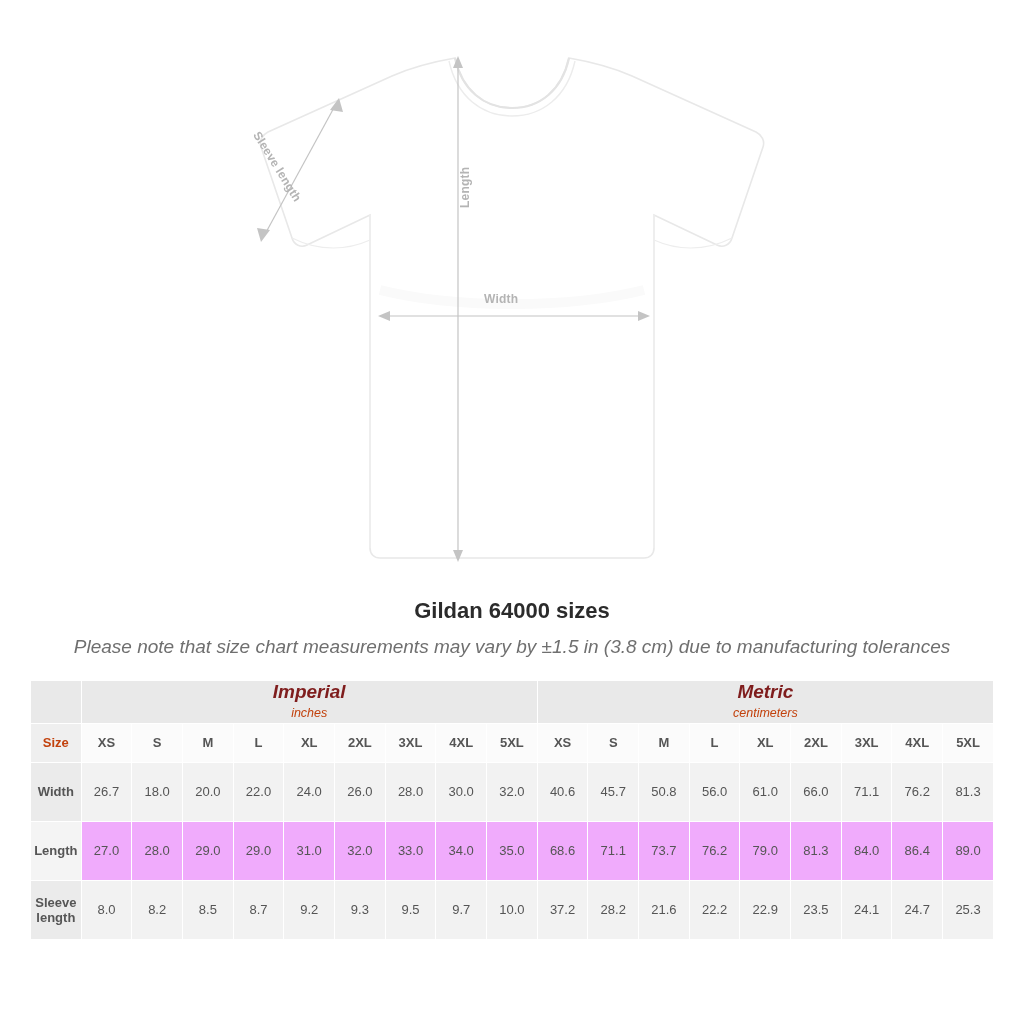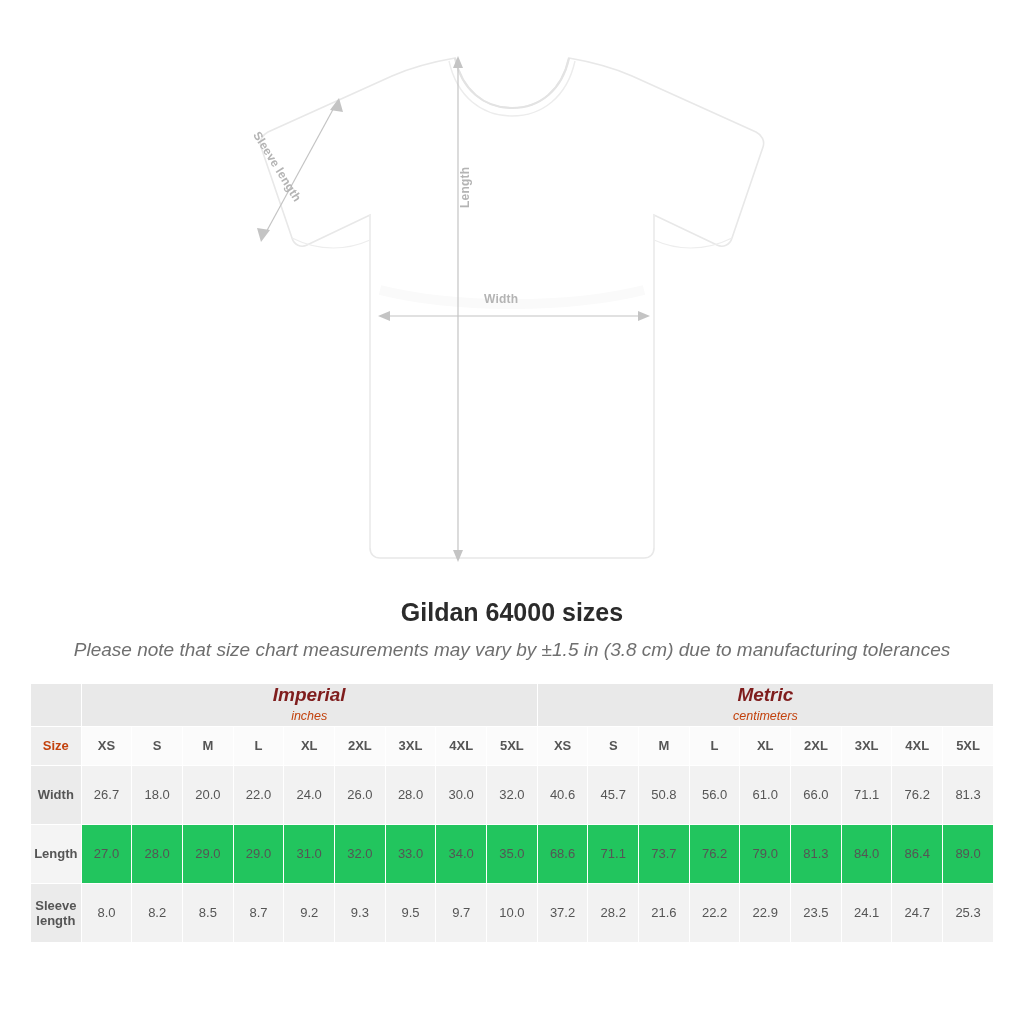--- a/index.html
+++ b/index.html
@@ -51,21 +51,21 @@
     transform: rotate(58deg);
     transform-origin: left top;
   }
 
   
   .heading-block {
     text-align: center;
     margin-top: 18px;
   }
   .chart-title {
-    font-size: 25px;
+    font-size: 22px;
     font-weight: bold;
     color: #2b2b2b;
     margin: 0 0 12px 0;
   }
   .chart-note {
     font-size: 19px;
     font-style: italic;
     color: #6f6f6f;
     margin: 0;
   }
@@ -135,21 +135,21 @@
     font-weight: bold;
     color: #4a4a4a;
     font-size: 13.5px;
     width: 128px;
   }
   tr.band-grey td {
     background: #f2f2f2;
     height: 58px;
   }
   tr.band-white td {
-    background: #22c55e;
+    background: #f0abfc;
     height: 58px;
   }
   tr.band-grey td.rowlabel { background: #ebebeb !important; }
   tr.band-white td.rowlabel { background: #f4f4f4 !important; }
 </style>
 </head>
 <body>
 
 <div class="illustration">
   <svg class="shirt-svg" width="1024" height="580" viewBox="0 0 1024 580">

